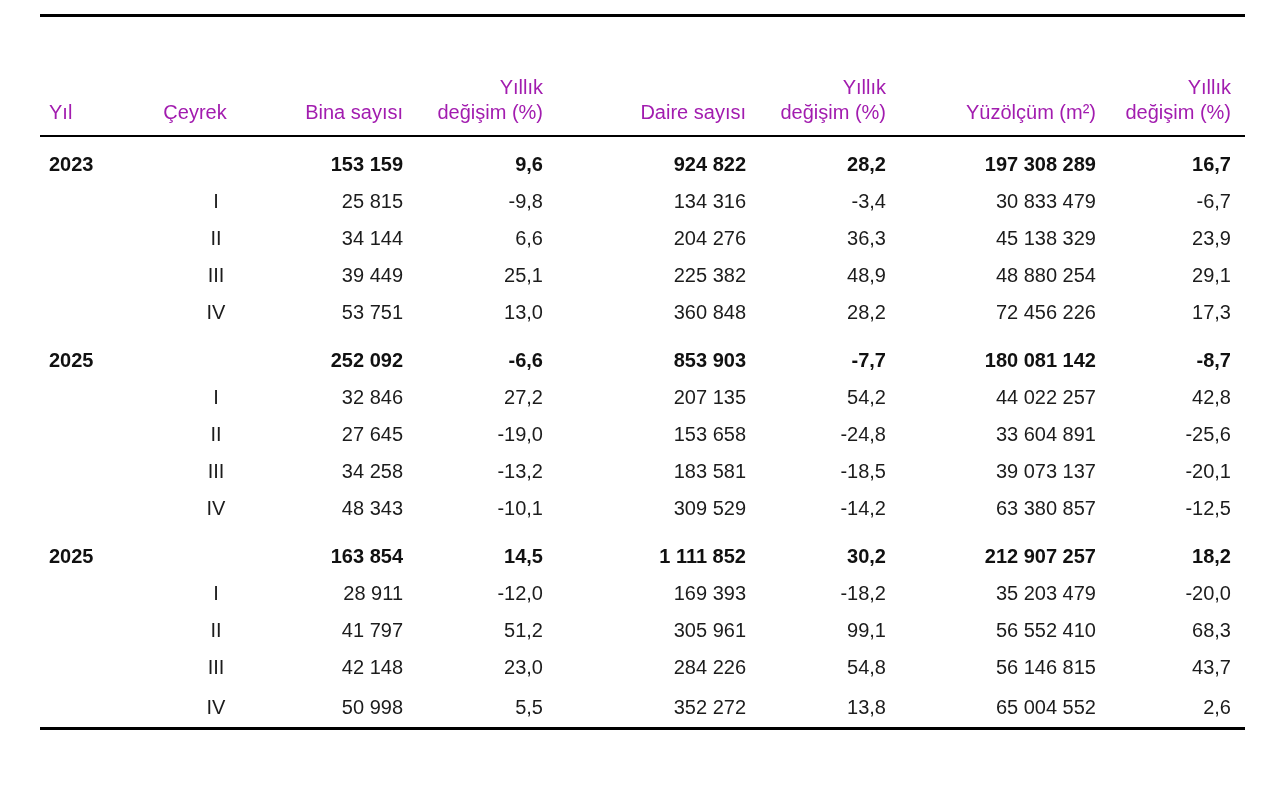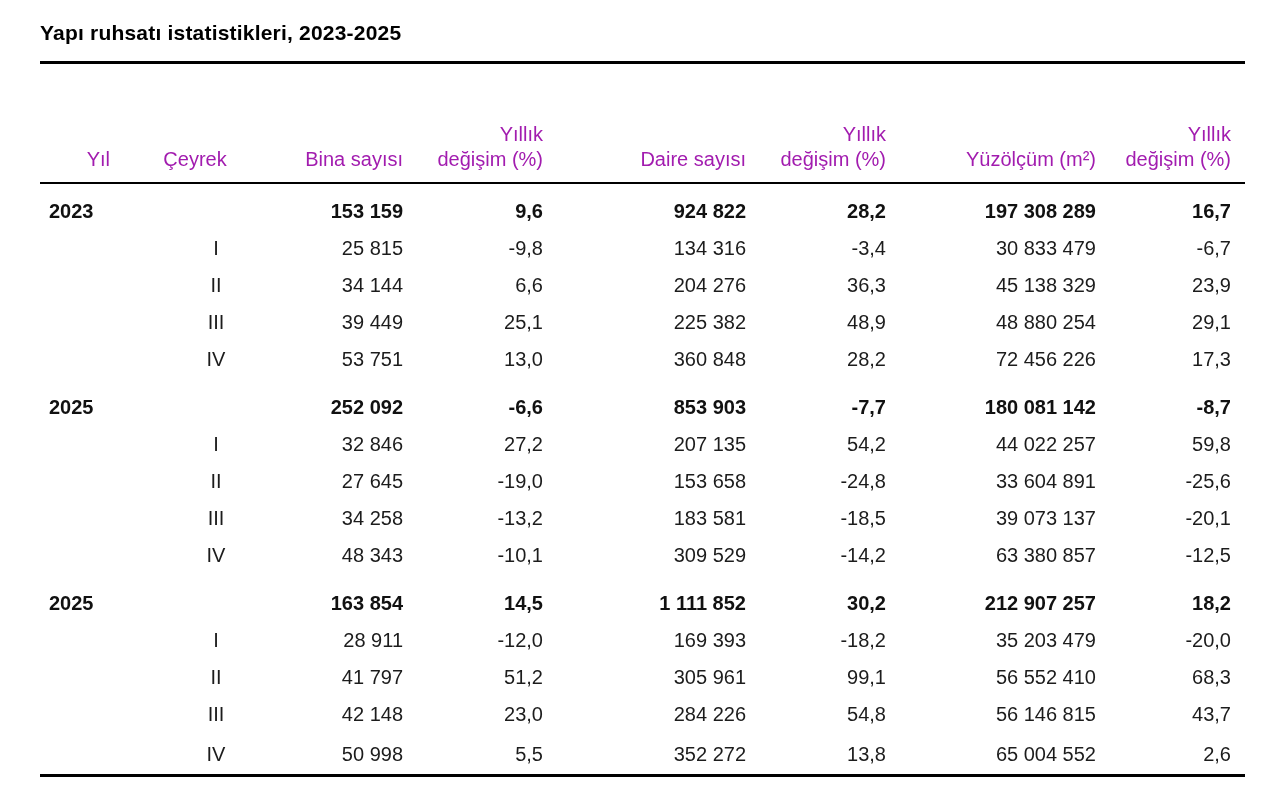--- a/index.html
+++ b/index.html
@@ -41,21 +41,21 @@
     font-weight: 400;
     font-size: 20px;
     color: #a21caf;
     vertical-align: bottom;
     height: 72px;
     padding: 0 0 9px 0;
     border-bottom: 2px solid #000000;
     white-space: pre-line;
     line-height: 1.28;
   }
-  th.h-yil   { text-align: right;  padding-left: 9px; }
+  th.h-yil   { text-align: left;  padding-left: 9px; }
   th.h-ceyrek{ text-align: center; padding-right: 25px; }
   th.h-num   { text-align: right; padding-right: 2px; }
   th:last-child { padding-right: 14px; }
 
   tbody td {
     font-size: 20px;
     vertical-align: bottom;
     padding: 0 0 8px 0;
     color: #1c1c1c;
     white-space: nowrap;
@@ -67,21 +67,20 @@
 
   td.c-yil    { text-align: left;  padding-left: 9px; }
   td.c-ceyrek { text-align: center; padding-left: 17px; }
   td.num      { text-align: right; padding-right: 2px; }
   td:last-child { padding-right: 14px; }
 </style>
 </head>
 <body>
 
 <div class="page">
-  <h1 class="page-title">Yapı ruhsatı istatistikleri, 2023-2025</h1>
   <div class="title-rule"></div>
 
   <table class="stats">
     <colgroup>
       <col style="width:70px">
       <col style="width:195px">
       <col style="width:100px">
       <col style="width:140px">
       <col style="width:203px">
       <col style="width:140px">
@@ -165,21 +164,21 @@
     <td class="num">-8,7</td>
   </tr>
         <tr class="quarter-row">
     <td class="c-yil"></td>
     <td class="c-ceyrek">I</td>
     <td class="num">32 846</td>
     <td class="num">27,2</td>
     <td class="num">207 135</td>
     <td class="num">54,2</td>
     <td class="num">44 022 257</td>
-    <td class="num">59,8</td>
+    <td class="num">42,8</td>
   </tr>
         <tr class="quarter-row">
     <td class="c-yil"></td>
     <td class="c-ceyrek">II</td>
     <td class="num">27 645</td>
     <td class="num">-19,0</td>
     <td class="num">153 658</td>
     <td class="num">-24,8</td>
     <td class="num">33 604 891</td>
     <td class="num">-25,6</td>

